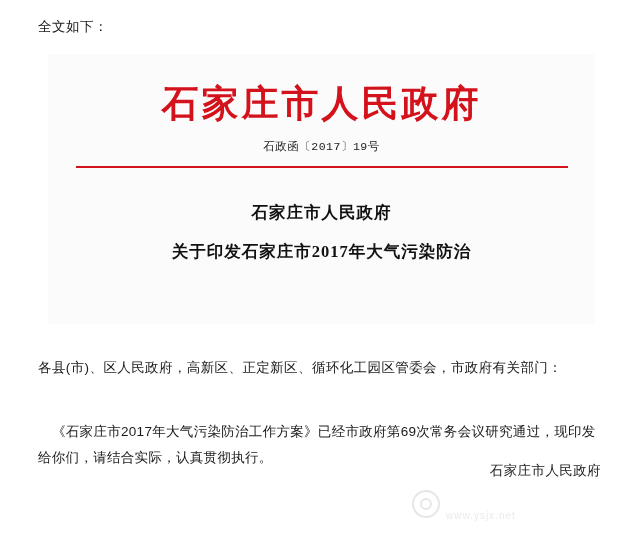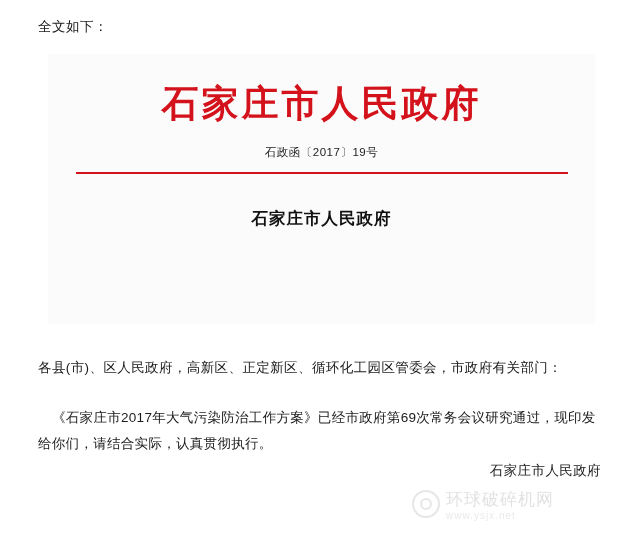--- a/index.html
+++ b/index.html
@@ -47,25 +47,25 @@
     margin-top: 30px;
     color: #d4121b;
     font-size: 37px;
     font-weight: bold;
     letter-spacing: 3px;
     font-family: "Liberation Serif", "DejaVu Serif", serif;
     line-height: 1.1;
   }
   .doc-number {
     text-align: center;
-    margin-top: 20px;
+    margin-top: 14px;
     font-size: 11.5px;
     color: #222;
     letter-spacing: 0.5px;
-    font-family: Liberation Sans, sans-serif;
+    font-family: Liberation Mono, monospace;
   }
   .red-rule {
     width: 492px;
     height: 2.5px;
     background: #d4121b;
     margin: 12px auto 0 auto;
   }
   .subject-block {
     margin-top: 26px;
     text-align: center;
@@ -88,21 +88,21 @@
     font-family: "Liberation Sans", "DejaVu Sans", sans-serif;
     font-size: 13.5px;
     color: #1a1a1a;
   }
   .salutation {
     line-height: 1.6;
     letter-spacing: 0.4px;
     margin-top: 17px;
   }
   .para {
-    margin-top: 26px;
+    margin-top: 40px;
     line-height: 1.95;
     letter-spacing: 0.3px;
     text-indent: 0;
   }
   .para .indent {
     display: inline-block;
     width: 14px;
   }
 
   .signature {
@@ -185,30 +185,30 @@
 <div class="page">
 
   <div class="intro-line">全文如下：</div>
 
   <div class="doc-card">
     <div class="doc-title">石家庄市人民政府</div>
     <div class="doc-number">石政函〔2017〕19号</div>
     <div class="red-rule"></div>
     <div class="subject-block">
       <div class="subject-line">石家庄市人民政府</div>
+      <div class="subject-line">关于印发石家庄市2017年大气污染防治</div>
     </div>
   </div>
 
   <div class="body-wrap">
     <div class="salutation">各县(市)、区人民政府，高新区、正定新区、循环化工园区管委会，市政府有关部门：</div>
     <div class="para"><span class="indent"></span><span>《石家庄市2017年大气污染防治工作方案》已经市政府第69次常务会议研究通过，现印发给你们，请结合实际，认真贯彻执行。</span></div>
   </div>
 
   <div class="signature">石家庄市人民政府</div>
   <div class="date-line">2017年2月16日</div>
 
   <div class="watermark">
     <div class="wm-logo"></div>
-    <div class="wm-main">环球破碎机网</div>
     <div class="wm-sub">www.ysjx.net</div>
   </div>
 
 </div>
 
 </body></html>

